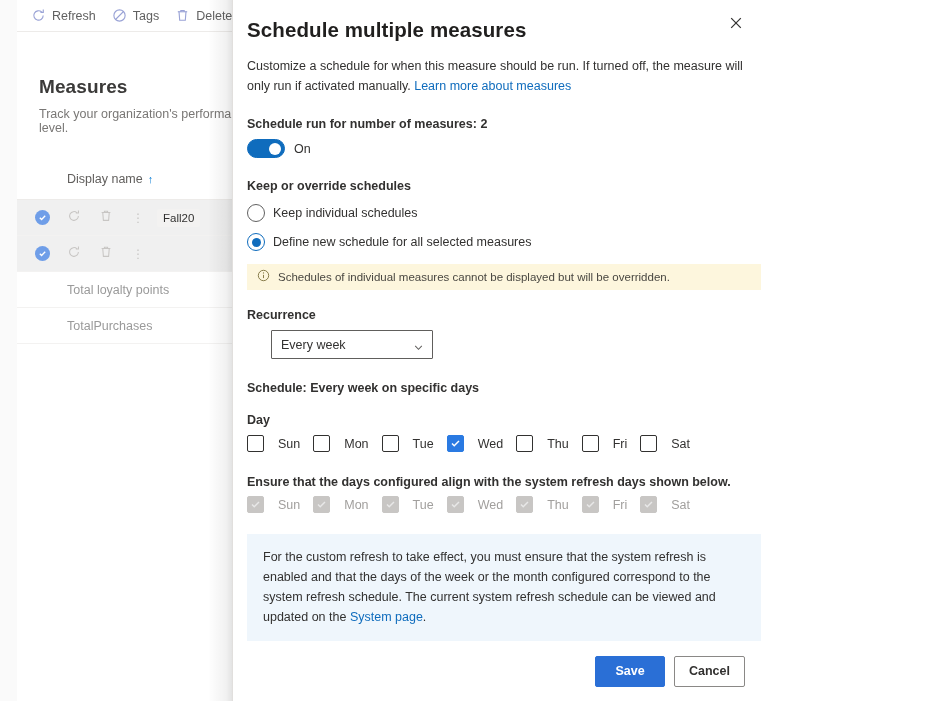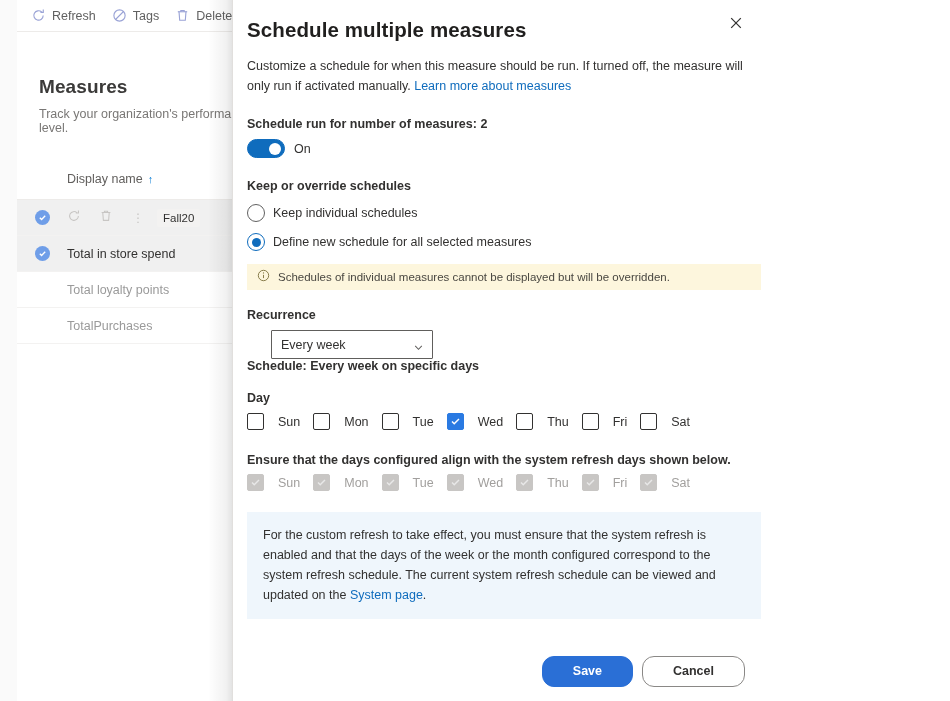--- a/index.html
+++ b/index.html
@@ -153,21 +153,21 @@
   .select {
     width: 162px; height: 29px; border: 1px solid #605e5c; background: #ffffff;
     font-size: 12.5px; color: #323130; padding: 0 28px 0 9px;
     display: flex; align-items: center; cursor: pointer; border-radius: 1px;
   }
   .select-chev {
     position: absolute; right: 9px; top: 9px; width: 11px; height: 11px; color: #605e5c;
     pointer-events: none;
   }
 
-  .section-head { font-size: 12.5px; color: #323130; font-weight: 600; }
+  .section-head { font-size: 12.5px; color: #323130; font-weight: 600; margin-top: 22px; }
 
   
   .days { display: flex; align-items: center; margin-top: 8px; }
   .day { display: flex; align-items: center; gap: 14px; margin-right: 13px; cursor: pointer; }
   .cbx {
     width: 17px; height: 17px; border: 1px solid #323130; background: #ffffff;
     border-radius: 2px; flex: none; display: flex; align-items: center; justify-content: center;
   }
   .cbx.on { background: #2a7ae2; border-color: #2a7ae2; }
   .cbx svg { width: 11px; height: 11px; color: #ffffff; }
@@ -184,22 +184,22 @@
     width: 514px; font-size: 12.5px; color: #323130; line-height: 20px;
   }
 
   
   .panel-footer {
     position: absolute; left: 0; right: 0; bottom: 0; height: 60px;
     display: flex; align-items: center; justify-content: flex-end;
     gap: 9px; padding-right: 17px;
   }
   .btn {
-    height: 31px; min-width: 70px; font-size: 12.5px; border-radius: 12px;
-    cursor: pointer; padding: 0 30px; font-family: inherit;
+    height: 31px; min-width: 70px; font-size: 12.5px; border-radius: 2px;
+    cursor: pointer; padding: 0 14px; font-family: inherit;
   }
   .btn-primary { background: #2a6fd6; color: #ffffff; border: 1px solid #2a6fd6; font-weight: 600; }
   .btn-secondary { background: #ffffff; color: #323130; border: 1px solid #8a8886; font-weight: 600; }
 </style>
 </head>
 <body>
 
 <div id="root">
 
   <div class="bg-app">
@@ -309,21 +309,20 @@
       </div>
 
       <div class="tbl-row sel">
         <div class="col-check">
           <span class="sel-dot">
             <svg viewBox="0 0 12 12" fill="none" stroke="currentColor" stroke-width="1.8">
                 <path d="M2.4 6.2 4.8 8.6 9.6 3.6"></path>
               </svg>
           </span>
         </div>
-        <div class="col-name">Total in store spend</div>
         <div class="col-icons">
           <span>
             <svg class="row-ico" viewBox="0 0 16 16" fill="none" stroke="currentColor" stroke-width="1.2">
                 <path d="M13 8a5 5 0 1 1-1.6-3.7"></path>
                 <path d="M13.1 1.6V4.6H10.1"></path>
               </svg>
           </span>
           <span>
             <svg class="row-ico" viewBox="0 0 16 16" fill="none" stroke="currentColor" stroke-width="1.2">
                 <path d="M3 4h10"></path>

